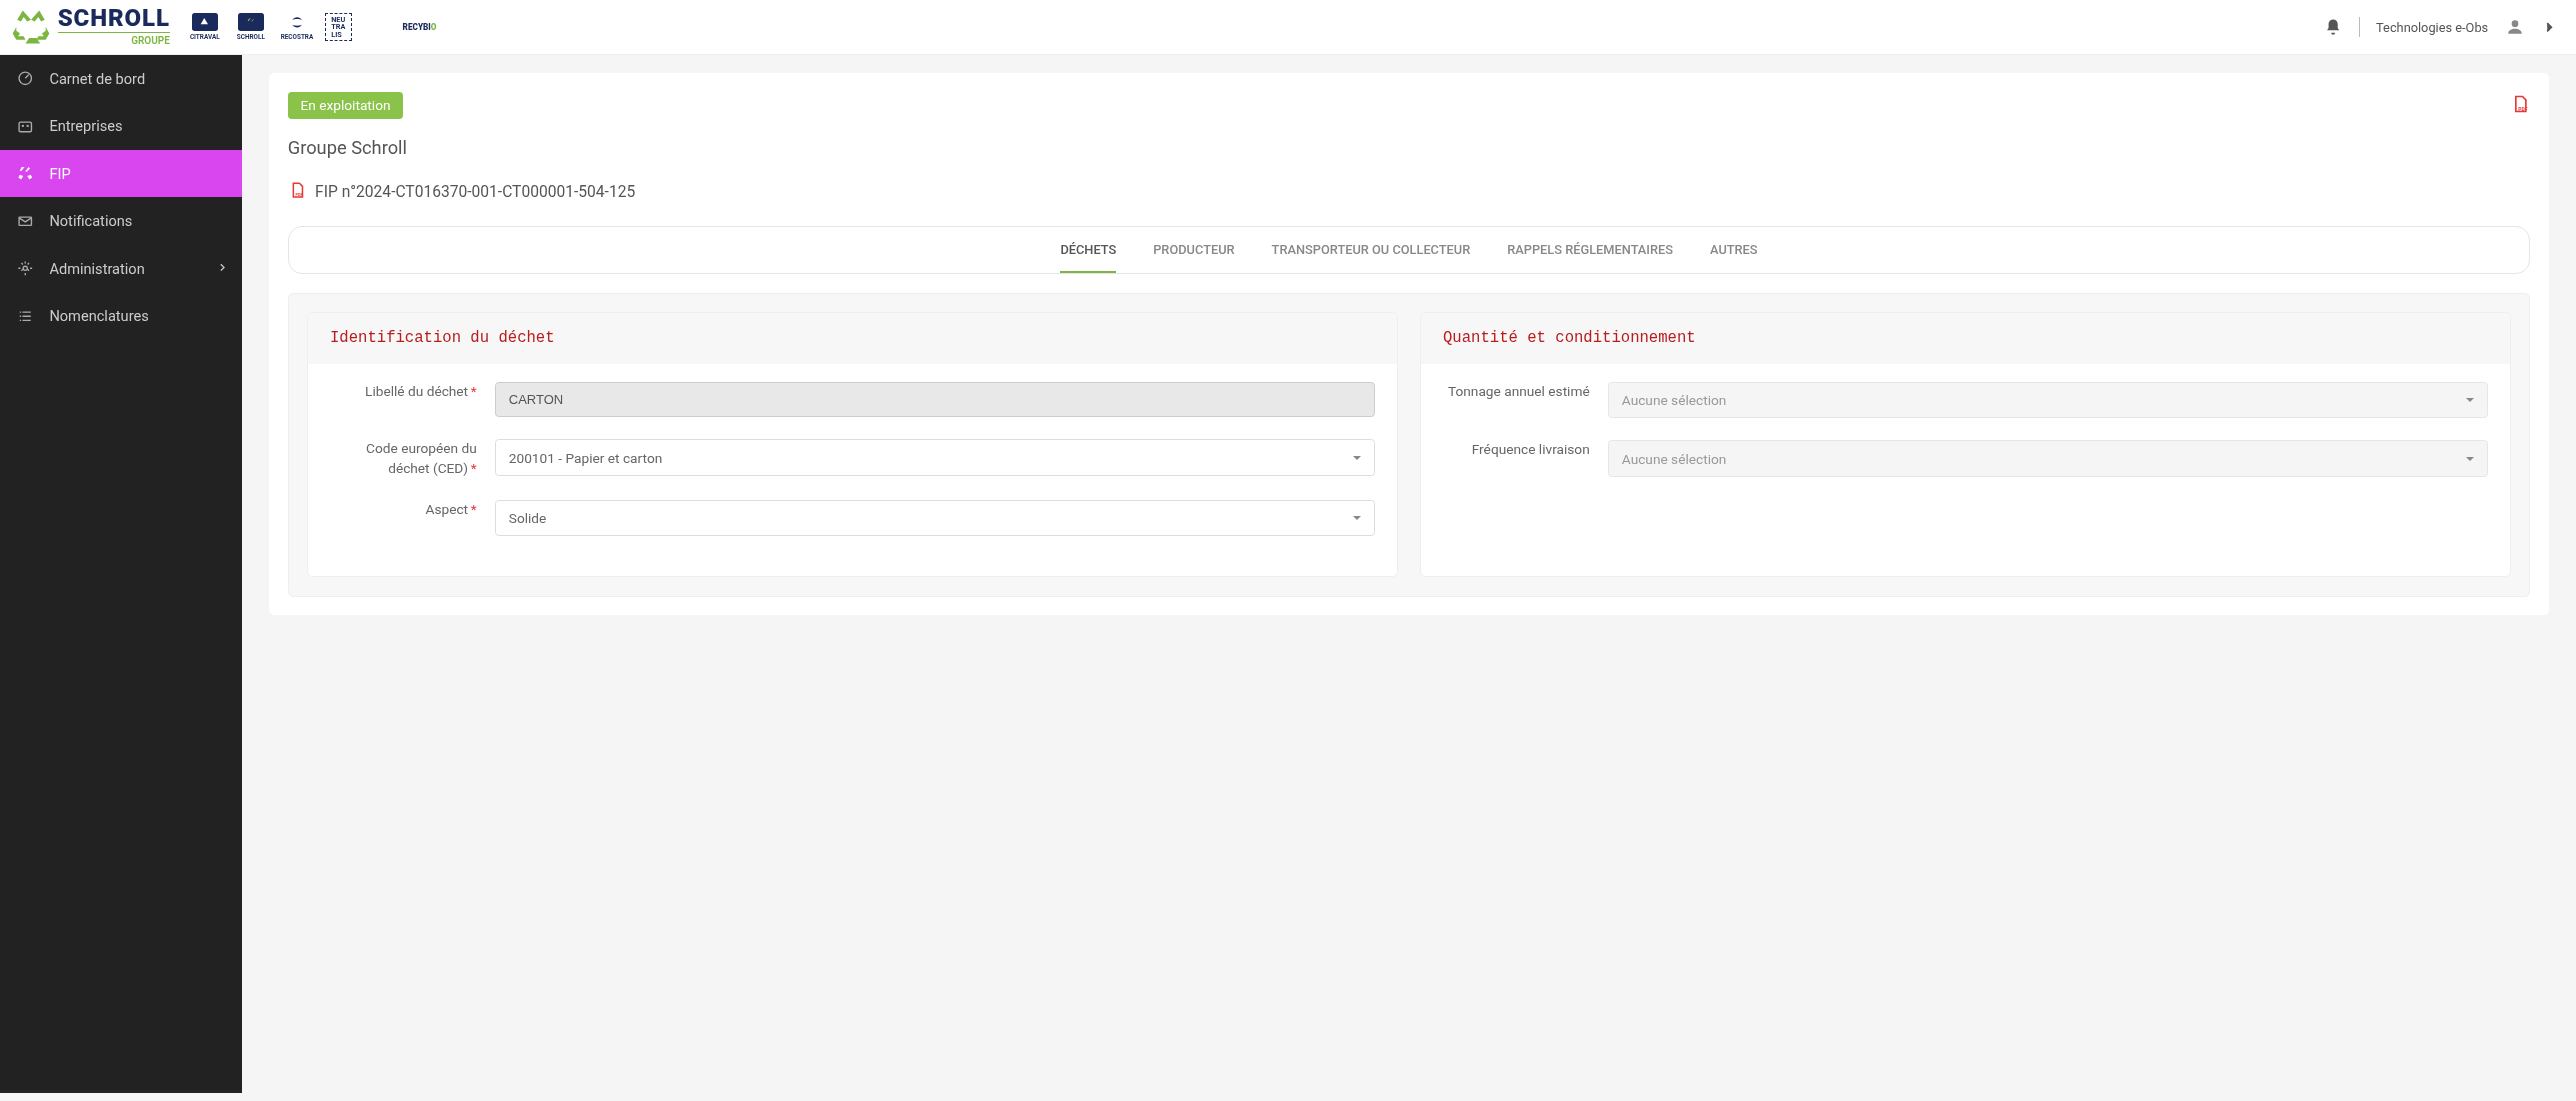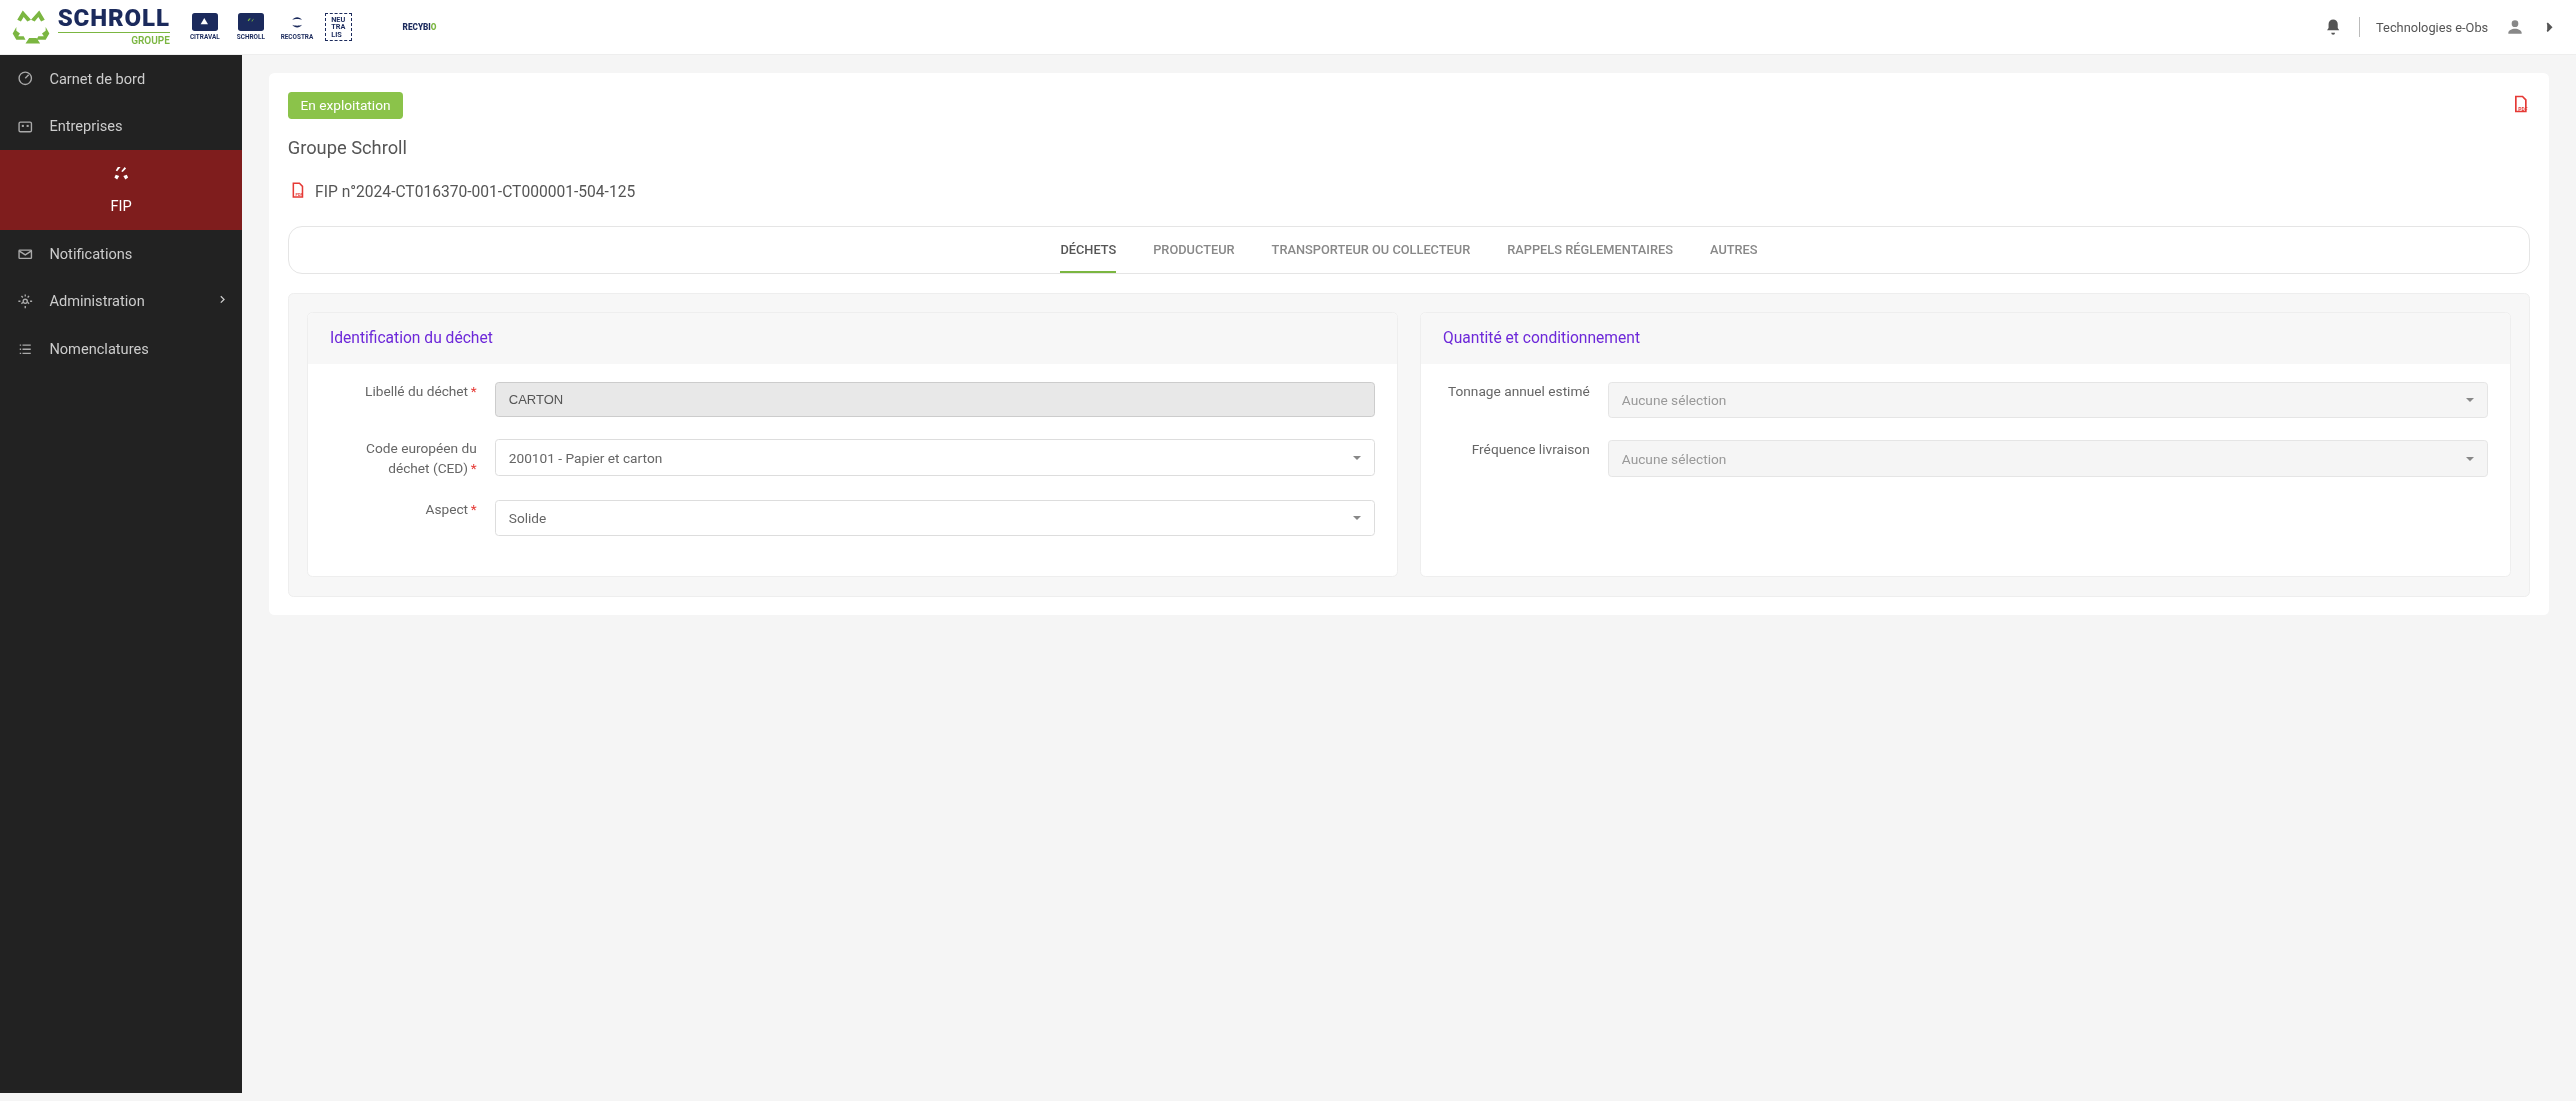--- a/index.html
+++ b/index.html
@@ -125,23 +125,22 @@
       display: flex;
       align-items: center;
       gap: 14.6px;
       padding: 14.6px 16.5px;
       cursor: pointer;
       font-size: 14.6px;
       color: #ccc;
       position: relative;
     }
     .sidebar-item.active {
-      background: #7f1d1d;
+      background: #d946ef;
       color: #fff;
-      flex-direction: column;
     }
     .sidebar-item .nav-icon {
       width: 18.3px;
       height: 18.3px;
       display: flex;
       align-items: center;
       justify-content: center;
       opacity: 0.8;
     }
     .sidebar-item.active .nav-icon { opacity: 1; }
@@ -233,21 +232,22 @@
       flex: 1;
       background: #fff;
       border-radius: 5.5px;
       border: 0.9px solid #eee;
       overflow: hidden;
     }
     .panel-header {
       background: #f7f7f7;
       padding: 16.5px 22px;
       font-size: 15.6px;
-      color: #6d28d9;
+      color: #b91c1c;
+      font-family: Liberation Mono, monospace;
     }
     .panel-body {
       padding: 18.3px 22px;
     }
     .form-row {
       display: flex;
       align-items: flex-start;
       margin-bottom: 22px;
     }
     .form-row.align-top { align-items: flex-start; }

